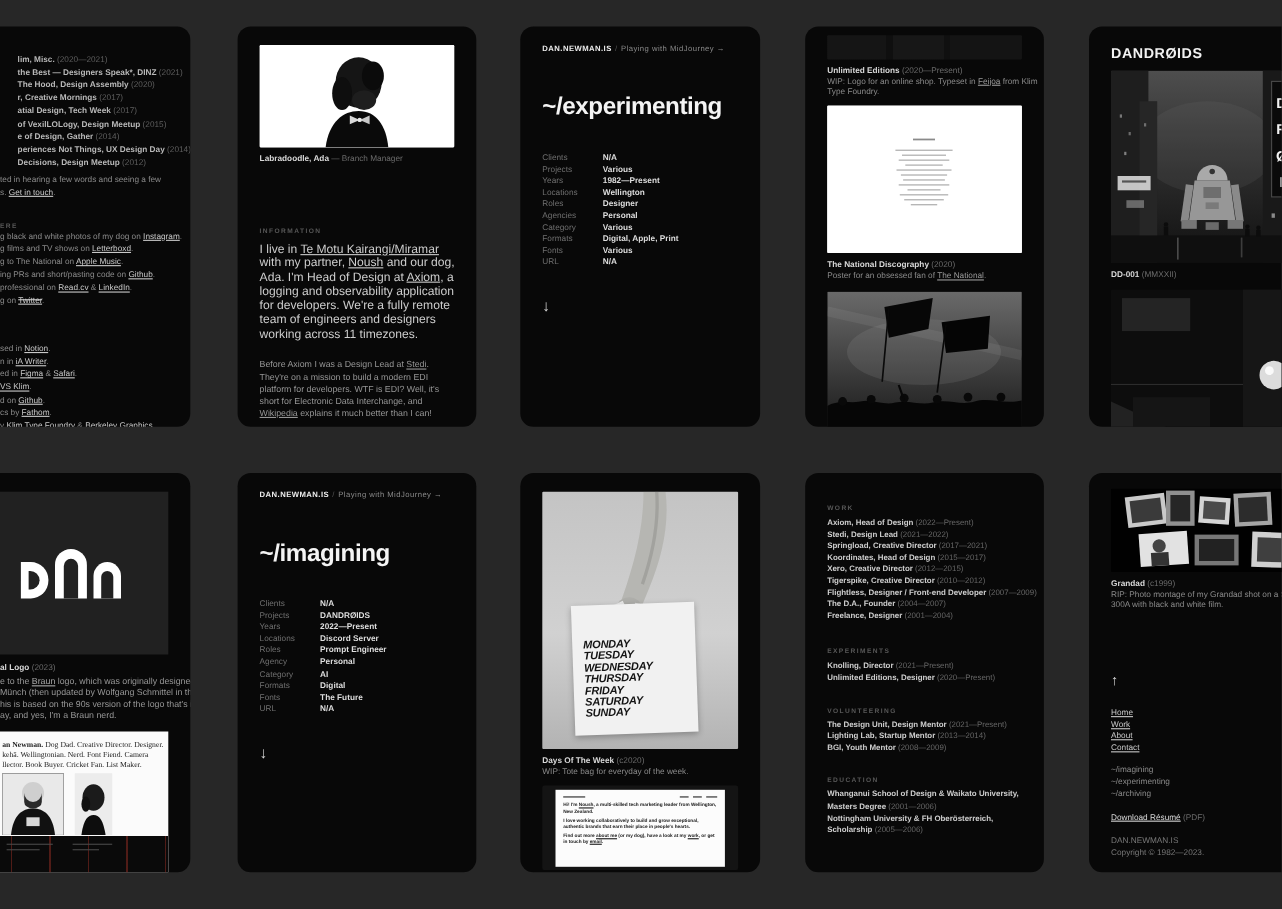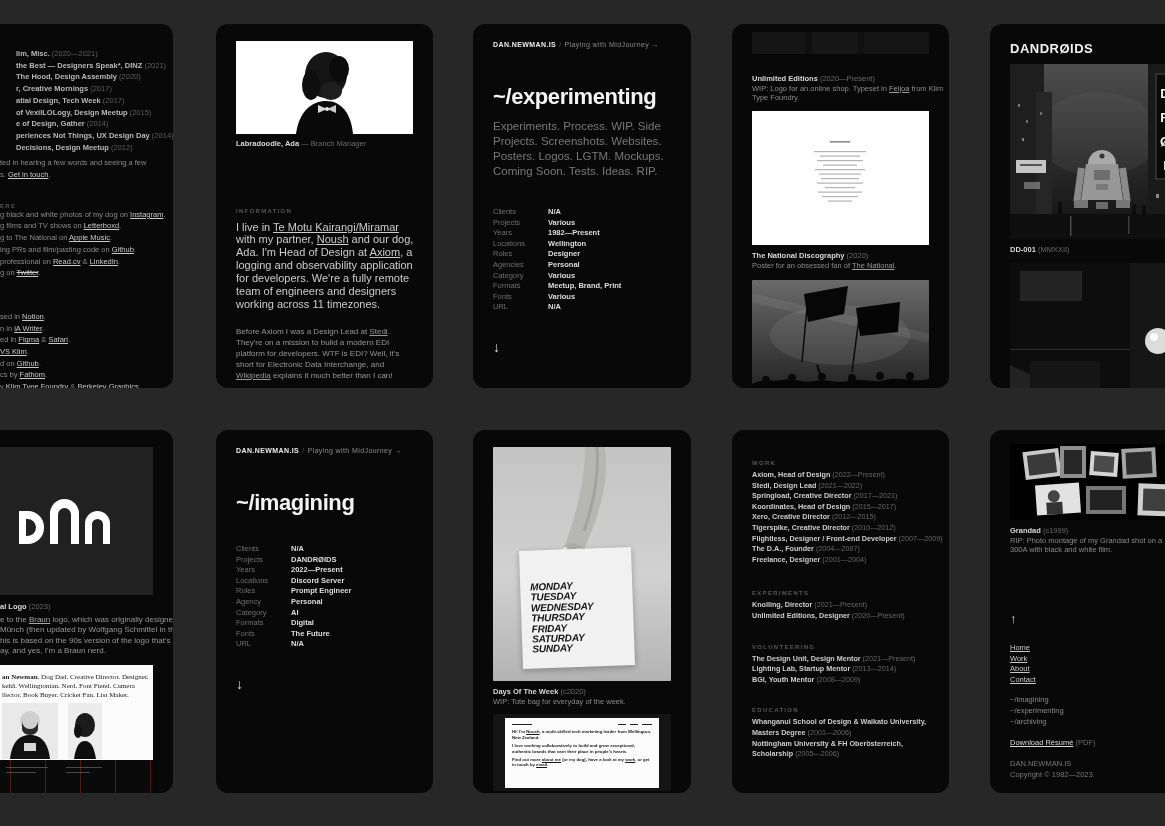--- a/index.html
+++ b/index.html
@@ -48,21 +48,21 @@
   .p2 .lnk{color:#969696;}
 
   
   #card-exp{left:473px;top:24px;width:218px;height:364px;padding:17px 20px 0 20px;}
   #card-imagining{left:216px;top:430px;width:217px;height:363px;padding:17px 20px 0 20px;}
 
   
   #card-editions{left:732px;top:24px;width:217px;height:364px;padding:8px 20px 0 20px;}
   .strip{height:22px;width:177px;border-radius:1px;
          background:linear-gradient(90deg,#151515 0 30%,#0f0f0f 30% 34%,#171717 34% 60%,#101010 60% 63%,#141414 63% 100%);}
-  #card-editions .cap{margin-top:20px;}
+  #card-editions .cap{margin-top:5px;}
 
   
   #card-dandroids{left:990px;top:24px;width:217px;height:364px;padding:17px 20px 0 20px;}
   .dtitle{font-size:13px;font-weight:bold;color:#f2f2f2;letter-spacing:.5px;}
 
   
   #card-identity{left:-44px;top:430px;width:217px;height:363px;padding:17px 20px 0 20px;}
   .logo-img{width:177px;height:148px;background:#212121;display:flex;align-items:center;justify-content:center;}
   .logo-row{display:flex;align-items:flex-end;gap:6px;}
   .lD,.lA,.lN{background:#fff;position:relative;}
@@ -137,21 +137,21 @@
   </div>
   <div class="invite">
     <div class="row gtxt">ted in hearing a few words and seeing a few</div>
     <div class="row"><span class="gtxt">s. </span><span class="lnk">Get in touch</span><span class="gtxt">.</span></div>
   </div>
   <div class="sec-h">ERE</div>
   <div>
     <div class="row"><span class="gtxt">g black and white photos of my dog on </span><span class="lnk">Instagram</span><span class="gtxt">.</span></div>
     <div class="row"><span class="gtxt">g films and TV shows on </span><span class="lnk">Letterboxd</span><span class="gtxt">.</span></div>
     <div class="row"><span class="gtxt">g to The National on </span><span class="lnk">Apple Music</span><span class="gtxt">.</span></div>
-    <div class="row"><span class="gtxt">ing PRs and film/pasting code on </span><span class="lnk">Github</span><span class="gtxt">.</span></div>
+    <div class="row"><span class="gtxt">ing PRs and short/pasting code on </span><span class="lnk">Github</span><span class="gtxt">.</span></div>
     <div class="row"><span class="gtxt">professional on </span><span class="lnk">Read.cv</span><span class="gtxt"> &amp; </span><span class="lnk">LinkedIn</span><span class="gtxt">.</span></div>
     <div class="row"><span class="gtxt">g on </span><span class="lnk strike">Twitter</span><span class="gtxt">.</span></div>
   </div>
   <div class="colophon">
     <div class="row"><span class="gtxt">sed in </span><span class="lnk">Notion</span><span class="gtxt">.</span></div>
     <div class="row"><span class="gtxt">n in </span><span class="lnk">iA Writer</span><span class="gtxt">.</span></div>
     <div class="row"><span class="gtxt">ed in </span><span class="lnk">Figma</span><span class="gtxt"> &amp; </span><span class="lnk">Safari</span><span class="gtxt">.</span></div>
     <div class="row"><span class="lnk">VS Klim</span><span class="gtxt">.</span></div>
     <div class="row"><span class="gtxt">d on </span><span class="lnk">Github</span><span class="gtxt">.</span></div>
     <div class="row"><span class="gtxt">cs by </span><span class="lnk">Fathom</span><span class="gtxt">.</span></div>
@@ -175,21 +175,20 @@
   </div>
   <div class="cap" style="margin-top:5px;"><span class="b">Labradoodle, Ada</span><span class="y"> — Branch Manager</span></div>
   <div class="sec-h info-h">INFORMATION</div>
   <div class="p1"><span>I live in </span><span class="lnk">Te Motu Kairangi/Miramar</span><span> with my partner, </span><span class="lnk">Noush</span><span> and our dog, Ada. I'm Head of Design at </span><span class="lnk">Axiom</span><span>, a logging and observability application for developers. We're a fully remote team of engineers and designers working across 11 timezones.</span></div>
   <div class="p2"><span>Before Axiom I was a Design Lead at </span><span class="lnk">Stedi</span><span>. They're on a mission to build a modern EDI platform for developers. WTF is EDI? Well, it's short for Electronic Data Interchange, and </span><span class="lnk">Wikipedia</span><span> explains it much better than I can!</span></div>
 </div>
 
 <div class="card" id="card-exp">
   <div class="chead"><span class="b">DAN.NEWMAN.IS</span><span class="d">/</span><span class="t">Playing with MidJourney →</span></div>
   <div class="h1">~/experimenting</div>
-  <div class="sub">Experiments. Process. WIP. Side Projects. Screenshots. Websites. Posters. Logos. LGTM. Mockups. Coming Soon. Tests. Ideas. RIP.</div>
   <div class="meta">
     <div class="mrow">
         <span class="ml">Clients</span>
         <span class="mv">N/A</span>
       </div>
     <div class="mrow">
         <span class="ml">Projects</span>
         <span class="mv">Various</span>
       </div>
     <div class="mrow">
@@ -207,21 +206,21 @@
     <div class="mrow">
         <span class="ml">Agencies</span>
         <span class="mv">Personal</span>
       </div>
     <div class="mrow">
         <span class="ml">Category</span>
         <span class="mv">Various</span>
       </div>
     <div class="mrow">
         <span class="ml">Formats</span>
-        <span class="mv">Meetup, Brand, Print</span>
+        <span class="mv">Digital, Apple, Print</span>
       </div>
     <div class="mrow">
         <span class="ml">Fonts</span>
         <span class="mv">Various</span>
       </div>
     <div class="mrow">
         <span class="ml">URL</span>
         <span class="mv">N/A</span>
       </div>
   </div>

